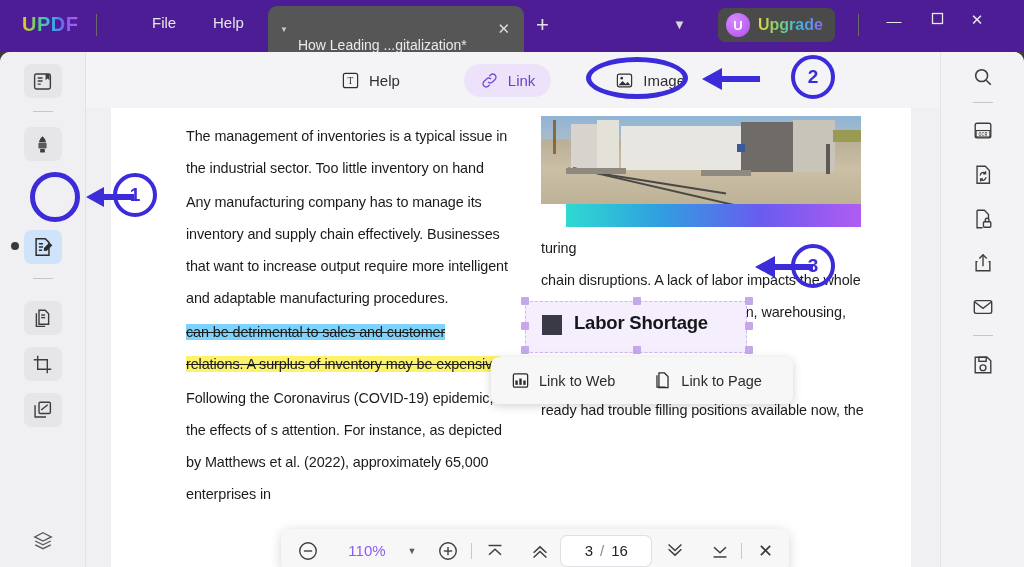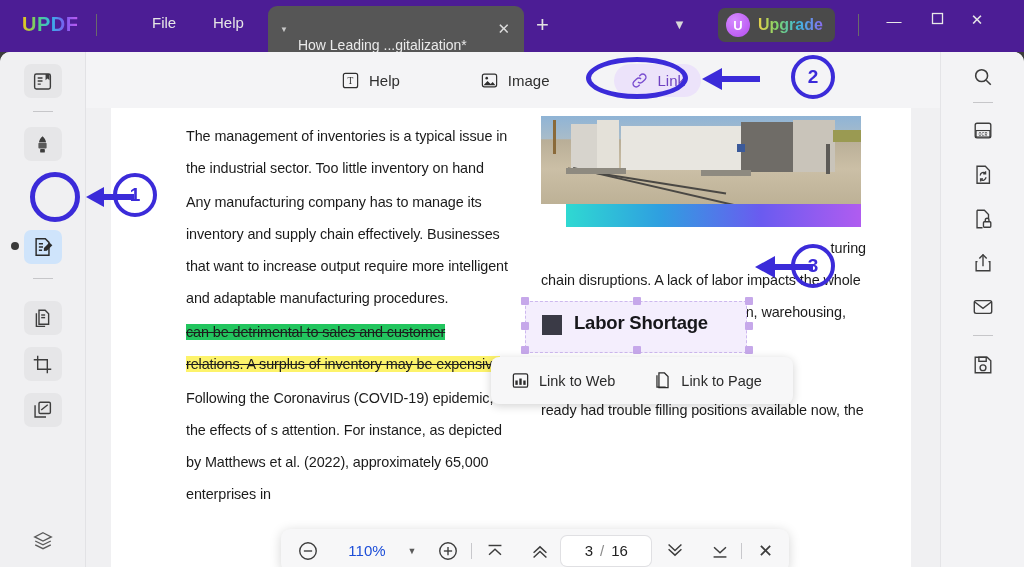--- a/index.html
+++ b/index.html
@@ -102,21 +102,21 @@
     position: absolute; left: 25px; top: 0; width: 800px; height: 504px;
     background: #ffffff;
   }
   .col {
     position: absolute; top: 12px; font-size: 14.4px; line-height: 32px;
     color: #1b1b1b; letter-spacing: -.1px;
   }
   .colL { left: 75px; width: 325px; }
   .colR { left: 430px; width: 325px; }
   .para { margin-bottom: 2px; }
-  .hl-teal { background: #22c55e; text-decoration: line-through; text-decoration-color:#1f1f1f; }
+  .hl-teal { background: #7dd3fc; text-decoration: line-through; text-decoration-color:#1f1f1f; }
   .hl-yellow { background: #fdf36b; text-decoration: line-through; text-decoration-color:#1f1f1f; }
   .hl-red { color:#e04b5f; text-decoration: line-through; text-decoration-color:#e04b5f; }
   .photo {
     position: absolute; left: 430px; top: 8px; width: 320px; height: 88px;
     background:
       linear-gradient(180deg, #8fb4d6 0%, #a9bcc9 26%, #b9ae97 27%, #cbbfa6 60%, #bdb196 100%);
     overflow: hidden;
   }
   .photo .silo { position: absolute; background: #d7d4cd; }
   .photo .dark { position: absolute; background: #5d5b57; }
@@ -286,35 +286,35 @@
 
     <div class="toolbar">
       <div class="tool">
         <svg width="19" height="19" viewBox="0 0 24 24" fill="none" stroke="#2f2f2f" stroke-width="1.5">
           <rect x="3" y="3" width="18" height="18" rx="2.5"></rect>
           <text x="12" y="17" font-size="12" font-family="Liberation Serif, serif" fill="#2f2f2f" stroke="none" text-anchor="middle">T</text>
         </svg>
         <span>Help</span>
       </div>
 
+      <div class="tool selected">
+        <svg width="19" height="19" viewBox="0 0 24 24" fill="none" stroke="#7b4fd0" stroke-width="1.7">
+          <path d="M10 14a4 4 0 0 0 5.7 0l3.3-3.3a4 4 0 1 0-5.7-5.7l-1.6 1.6"></path>
+          <path d="M14 10a4 4 0 0 0-5.7 0L5 13.3a4 4 0 1 0 5.7 5.7l1.6-1.6"></path>
+        </svg>
+        <span>Link</span>
+      </div>
+
       <div class="tool">
         <svg width="19" height="19" viewBox="0 0 24 24">
           <rect x="3" y="4" width="18" height="16" rx="2.5" fill="none" stroke="#2f2f2f" stroke-width="1.5"></rect>
           <circle cx="8.5" cy="9" r="1.6" fill="#2f2f2f"></circle>
           <path d="M4.5 18l5-5.5 4 4 2.5-2.5 3.5 4z" fill="#2f2f2f"></path>
         </svg>
         <span>Image</span>
-      </div>
-
-      <div class="tool selected">
-        <svg width="19" height="19" viewBox="0 0 24 24" fill="none" stroke="#7b4fd0" stroke-width="1.7">
-          <path d="M10 14a4 4 0 0 0 5.7 0l3.3-3.3a4 4 0 1 0-5.7-5.7l-1.6 1.6"></path>
-          <path d="M14 10a4 4 0 0 0-5.7 0L5 13.3a4 4 0 1 0 5.7 5.7l1.6-1.6"></path>
-        </svg>
-        <span>Link</span>
       </div>
     </div>
 
     <div class="canvas">
       <div class="page">
 
         <div class="photo">
           <div class="silo" style="left:30px;top:8px;width:26px;height:48px;"></div>
           <div class="silo" style="left:56px;top:4px;width:22px;height:52px;background:#e4e1d9;"></div>
           <div class="silo" style="left:80px;top:10px;width:120px;height:44px;background:#e8e6e0;"></div>
@@ -333,21 +333,21 @@
 
         <div class="col colL">
           <div class="para">The management of inventories is a typical issue in the industrial sector. Too little inventory on hand</div>
           <div class="para">Any manufacturing company has to manage its inventory and supply chain effectively. Businesses that want to increase output require more intelligent and adaptable manufacturing procedures.</div>
           <div><span class="hl-teal">can be detrimental to sales and customer</span></div>
           <div><span class="hl-yellow">relations. A surplus of inventory may be expensive</span></div>
           <div class="para" style="margin-top:2px;">Following the Coronavirus (COVID-19) epidemic, the effects of s attention. For instance, as depicted by Matthews et al. (2022), approximately 65,000 enterprises in</div>
         </div>
 
         <div class="col colR" style="top:124px;">
-          <div style="text-align:right;">turing</div>
+          <div style="">turing</div>
           <div class="para">chain disruptions. A lack of labor impacts the whole supply chain, including production, warehousing, distribution, and logistics.</div>
           <div style="margin-top:34px;">ready had trouble filling positions available  now, the</div>
         </div>
 
         <div class="selbox">
           <div class="bullet"></div>
           <div class="seltext">Labor Shortage</div>
           <div class="sq" style="left:-5px;top:-5px;"></div>
           <div class="sq" style="left:107px;top:-5px;"></div>
           <div class="sq" style="left:219px;top:-5px;"></div>
@@ -377,21 +377,21 @@
           </div>
         </div>
 
         <div class="bottombar">
           <div class="bb" style="width:56px;">
             <svg width="22" height="22" viewBox="0 0 24 24" fill="none" stroke="#3d3d3d" stroke-width="1.5">
               <circle cx="12" cy="12" r="9"></circle>
                 <line x1="7.5" y1="12" x2="16.5" y2="12"></line>
             </svg>
           </div>
-          <div class="bb" style="width:64px;font-size:15px;color:#1d4ed8;">110%</div>
+          <div class="bb" style="width:64px;font-size:15px;color:#8b5cf6;">110%</div>
           <div class="bb" style="width:28px;font-size:9px;color:#5a5a5a;">▼</div>
           <div class="bb" style="width:46px;">
             <svg width="22" height="22" viewBox="0 0 24 24" fill="none" stroke="#3d3d3d" stroke-width="1.5">
               <circle cx="12" cy="12" r="9"></circle>
                 <line x1="7.5" y1="12" x2="16.5" y2="12"></line>
                 <line x1="12" y1="7.5" x2="12" y2="16.5"></line>
             </svg>
           </div>
           <div class="bbsep"></div>
           <div class="bb" style="width:48px;">

